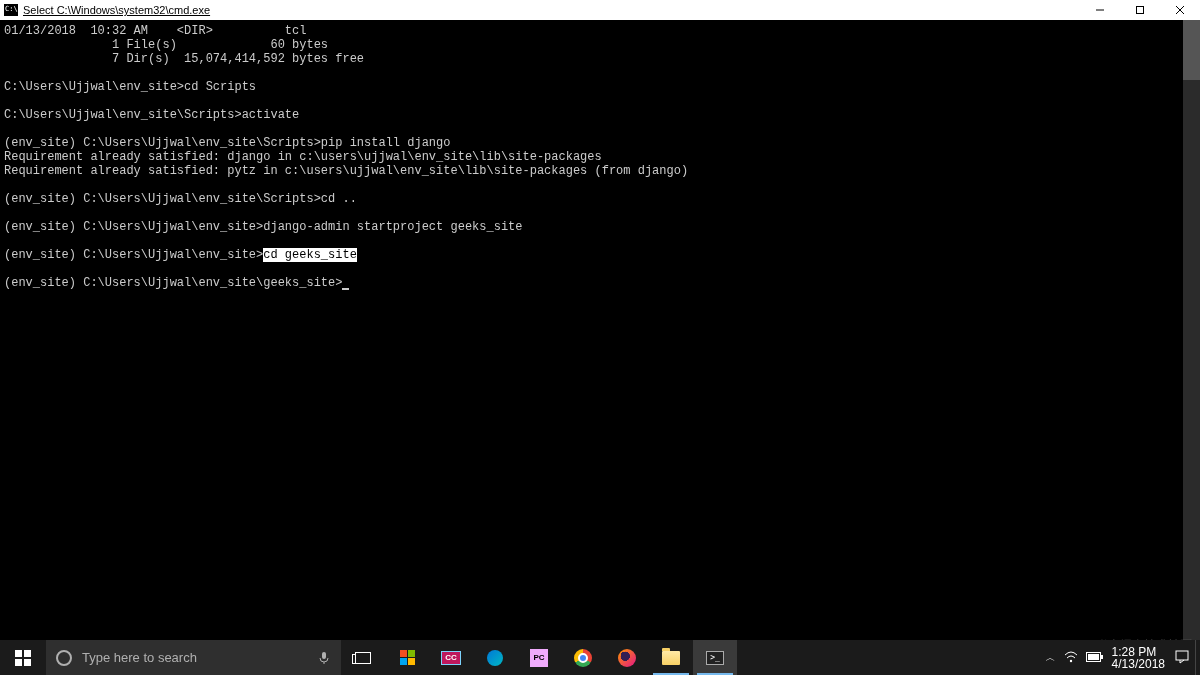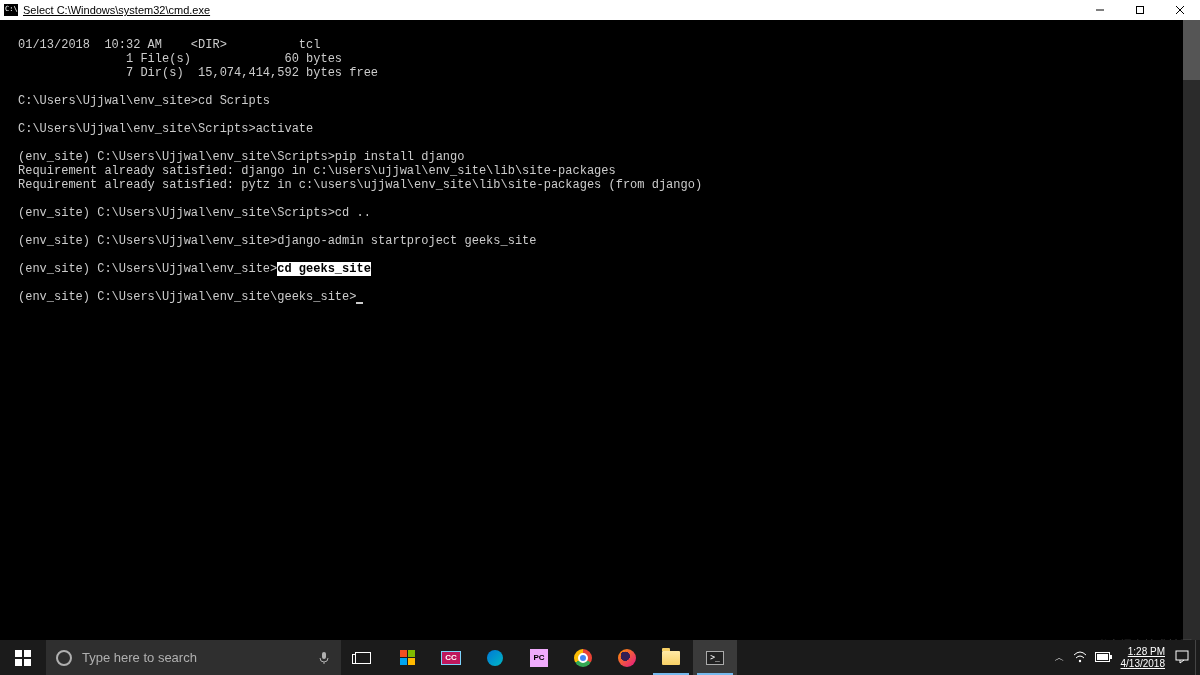--- a/index.html
+++ b/index.html
@@ -57,27 +57,26 @@
     background: #000;
   }
   .terminal {
     position: absolute;
     top: 0; left: 0; right: 17px; bottom: 0;
     font-family: Consolas, "Courier New", monospace;
     font-size: 12px;
     line-height: 14px;
     color: #cccccc;
     white-space: pre;
-    padding: 18px;
+    padding: 4px;
     overflow: hidden;
   }
   .terminal .hl {
     background: #ffffff;
     color: #000000;
-    font-weight: bold;
   }
   .terminal .cursor {
     display: inline-block;
     width: 7px;
     border-bottom: 2px solid #cccccc;
     height: 12px;
     vertical-align: bottom;
   }
   .scrollbar {
     position: absolute;
@@ -162,25 +161,24 @@
   .taskbar .tray {
     display: flex;
     align-items: center;
     height: 35px;
     gap: 8px;
     padding: 0 6px;
     font-size: 10px;
     color: #fff;
   }
   .taskbar .clock {
-    text-align: right;
+    text-align: left;
     line-height: 12px;
-    font-size: 10px;
+    font-size: 12px;
     padding-right: 2px;
-    text-decoration: underline;
   }
   .taskbar .showdesktop {
     width: 5px; height: 35px;
     border-left: 1px solid #444;
   }
   
   .ico-squares { display: grid; grid-template-columns: 7px 7px; grid-template-rows: 7px 7px; gap: 1px; }
   .ico-squares span:nth-child(1){background:#f25022;}
   .ico-squares span:nth-child(2){background:#7fba00;}
   .ico-squares span:nth-child(3){background:#00a4ef;}

